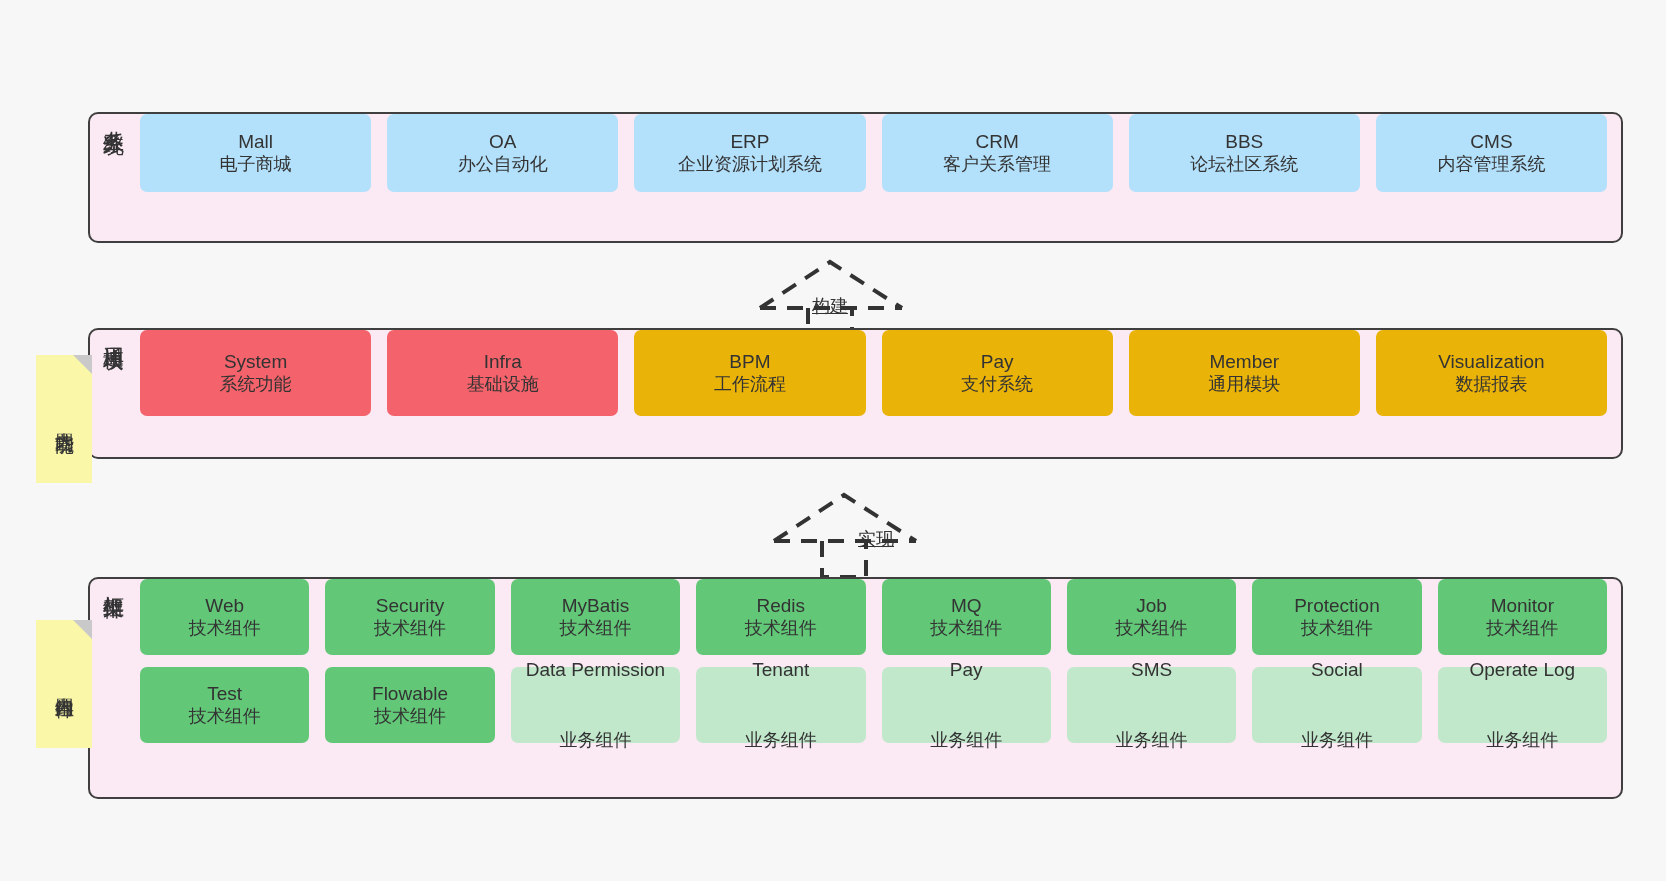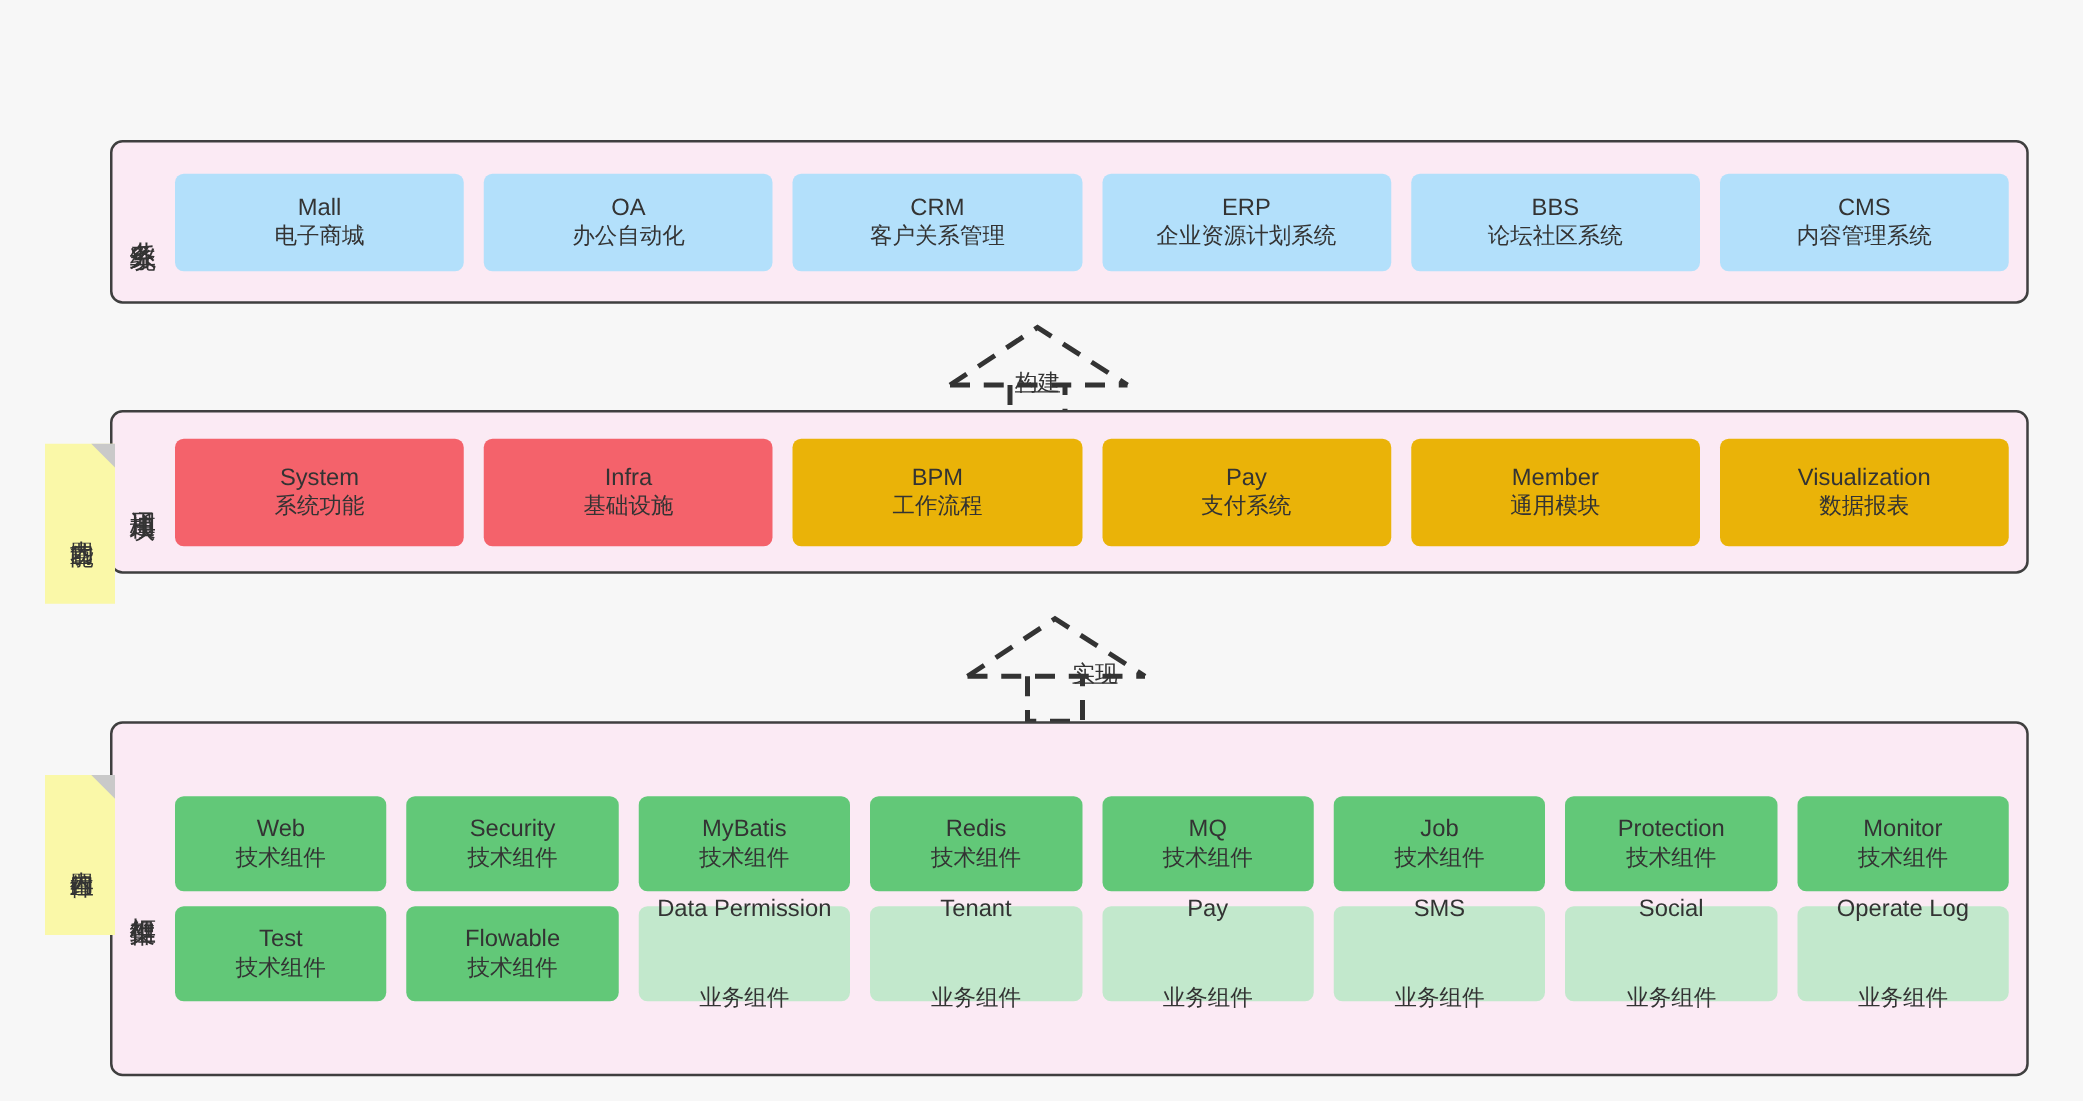--- a/index.html
+++ b/index.html
@@ -17,21 +17,21 @@
 
   .canvas { position: absolute; inset: 0; }
 
   
   .layer {
     position: absolute;
     background: #fbeaf4;
     border: 2px solid #3f3f3f;
     border-radius: 10px;
     display: flex;
-    align-items: center;
+    align-items: flex-start;
   }
   .layer-title {
     flex: 0 0 auto;
     width: 46px;
     display: flex;
     align-items: center;
     justify-content: center;
     font-size: 21px;
     line-height: 1.18;
     letter-spacing: 1px;
@@ -130,26 +130,26 @@
     <div class="layer-body">
       <div class="card blue">
         <span class="en">Mall</span>
         <span class="cn">电子商城</span>
       </div>
       <div class="card blue">
         <span class="en">OA</span>
         <span class="cn">办公自动化</span>
       </div>
       <div class="card blue">
+        <span class="en">ERP</span>
+        <span class="cn">企业资源计划系统</span>
+      </div>
+      <div class="card blue">
         <span class="en">CRM</span>
         <span class="cn">客户关系管理</span>
-      </div>
-      <div class="card blue">
-        <span class="en">ERP</span>
-        <span class="cn">企业资源计划系统</span>
       </div>
       <div class="card blue">
         <span class="en">BBS</span>
         <span class="cn">论坛社区系统</span>
       </div>
       <div class="card blue">
         <span class="en">CMS</span>
         <span class="cn">内容管理系统</span>
       </div>
     </div>
@@ -206,21 +206,21 @@
       <path d="M 56 52 L 56 88 L 100 88 L 100 52" fill="none" stroke="#333" stroke-width="4" stroke-dasharray="16,11" stroke-linecap="butt"></path>
     </svg>
   </div>
   <div class="arrow-label" style="left:826px; top:527px;margin-left:32px;">实现</div>
 
   <div class="sticky" style="left:36px; top:620px; width:56px; height:128px;">
     <span class="fold"></span>
     <span>内置组件</span>
   </div>
 
-  <div class="layer" id="layer-framework" style="left:88px; top:577px; width:1535px; height:284px;">
+  <div class="layer" id="layer-framework" style="left:88px; top:577px; width:1535px; height:222px;">
     <div class="layer-title">框架组件</div>
     <div class="layer-body two-rows">
 
       <div class="row">
         <div class="card green">
           <span class="en">Web</span>
           <span class="cn">技术组件</span>
         </div>
         <div class="card green">
           <span class="en">Security</span>

